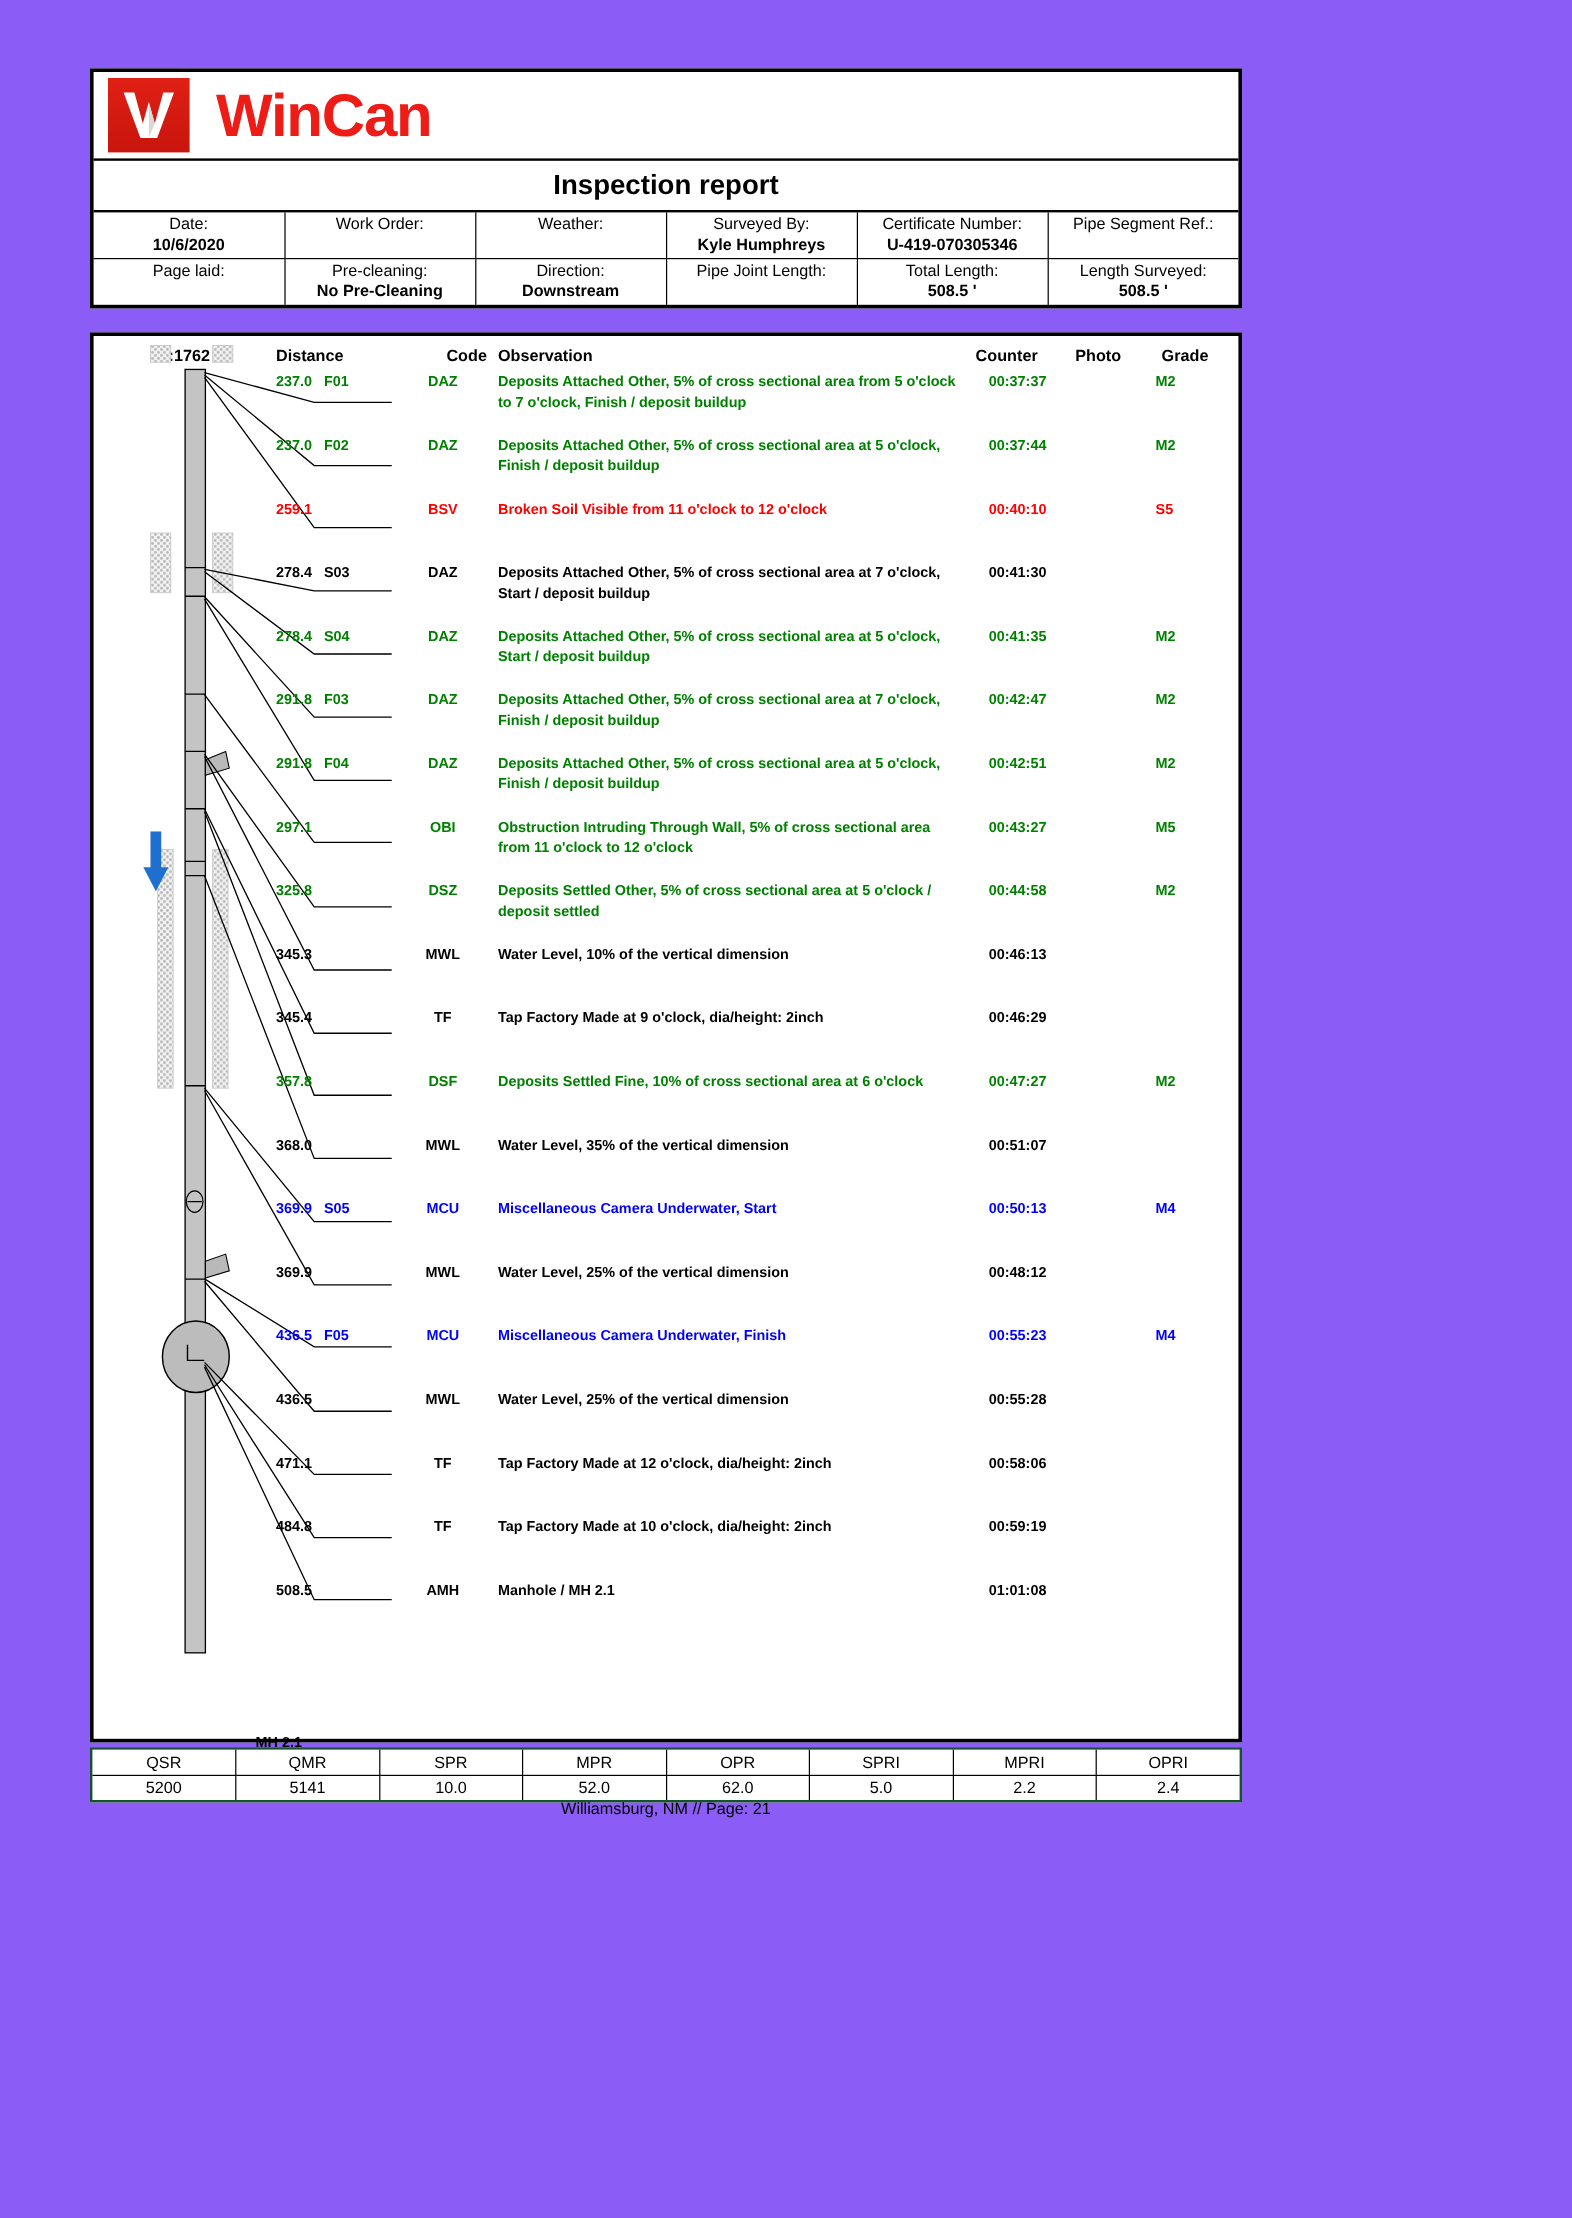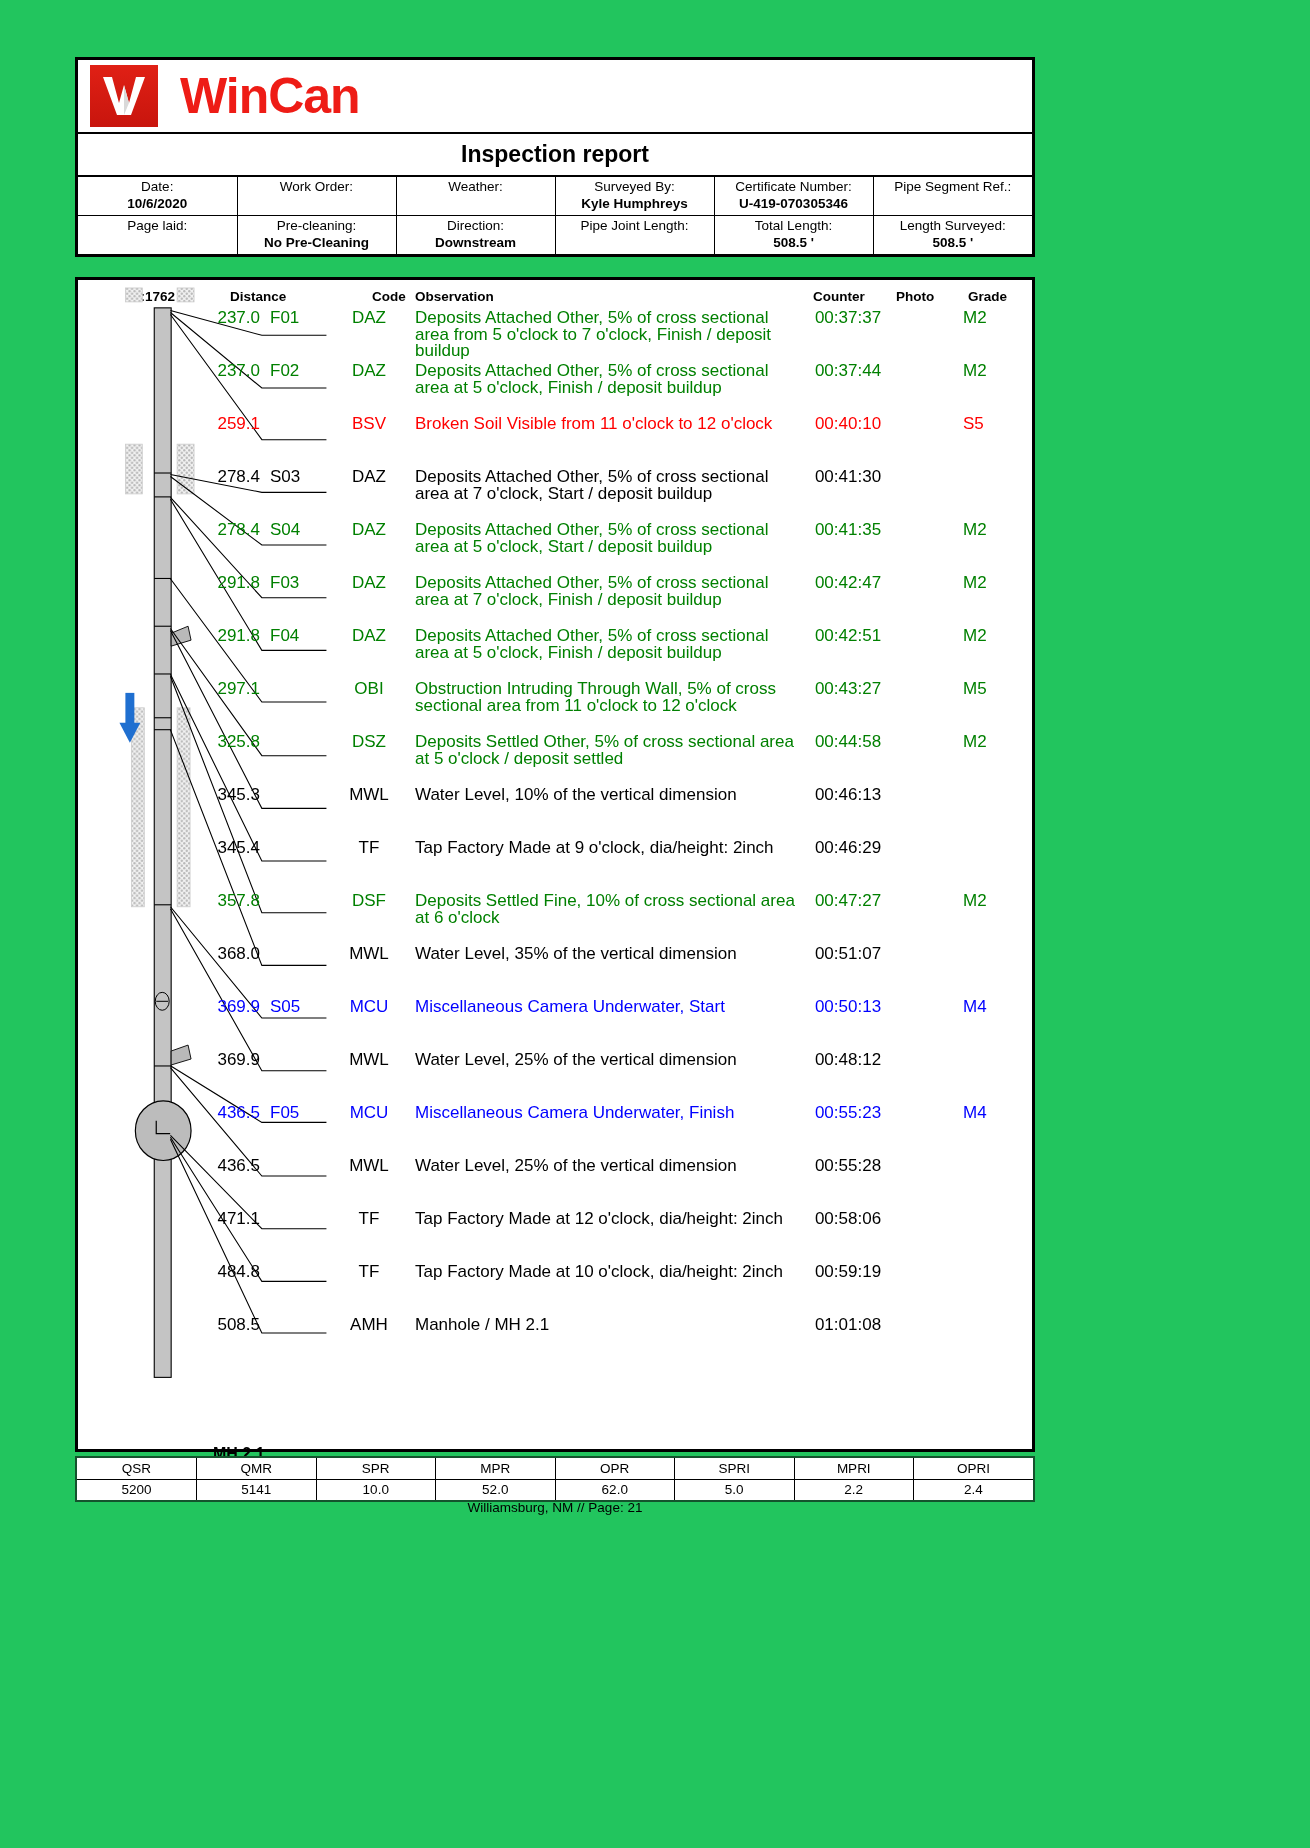--- a/index.html
+++ b/index.html
@@ -5,21 +5,21 @@
   * { box-sizing: border-box; }
   html, body {
     margin: 0; padding: 0;
     background: #ffffff;
     font-family: "Liberation Sans", sans-serif;
   }
   #page {
     position: relative;
     width: 1310px;
     height: 1848px;
-    background: #22c55e;
+    background: #8b5cf6;
     overflow: hidden;
   }
 
   
   .header-box {
     position: absolute;
     left: 75px; top: 57px;
     width: 960px;
     border: 3px solid #000;
     background: #fff;
@@ -106,41 +106,42 @@
   .ch-counter  { left: 735px; }
   .ch-photo    { left: 818px; }
   .ch-grade    { left: 890px; }
 
   
   .rows { position: absolute; top: 0; left: 0; width: 100%; height: 100%; }
   .obs-row {
     position: absolute;
     left: 0; width: 100%;
     height: 34px;
-    font-size: 17px;
+    font-size: 12px;
     line-height: 16.5px;
+    font-weight: bold;
   }
   .obs-row > div { position: absolute; white-space: pre-wrap; }
   .c-dist   { left: 120px;  width: 62px; text-align: right; }
   .c-ref    { left: 192px;  width: 40px; text-align: left; }
   .c-code   { left: 265px;  width: 52px; text-align: center; }
   .c-obs    { left: 337px;  width: 390px; text-align: left; }
   .c-count  { left: 730px;  width: 80px; text-align: center; }
   .c-photo  { left: 812px;  width: 62px; text-align: center; }
   .c-grade  { left: 885px;  width: 50px; text-align: left; }
 
   
   .diagram { position: absolute; left: 0; top: 0; width: 250px; height: 100%; }
 
   
   .leaders { position:absolute; left:0; top:0; width:100%; height:100%; }
 
   .mh-label {
     position: absolute;
-    font-size: 16px;
+    font-size: 12px;
     font-weight: bold;
     color: #000;
   }
 
   
   .footer-box {
     position: absolute;
     left: 75px; top: 1456px;
     width: 960px;
     border: 2px solid #14532d;

